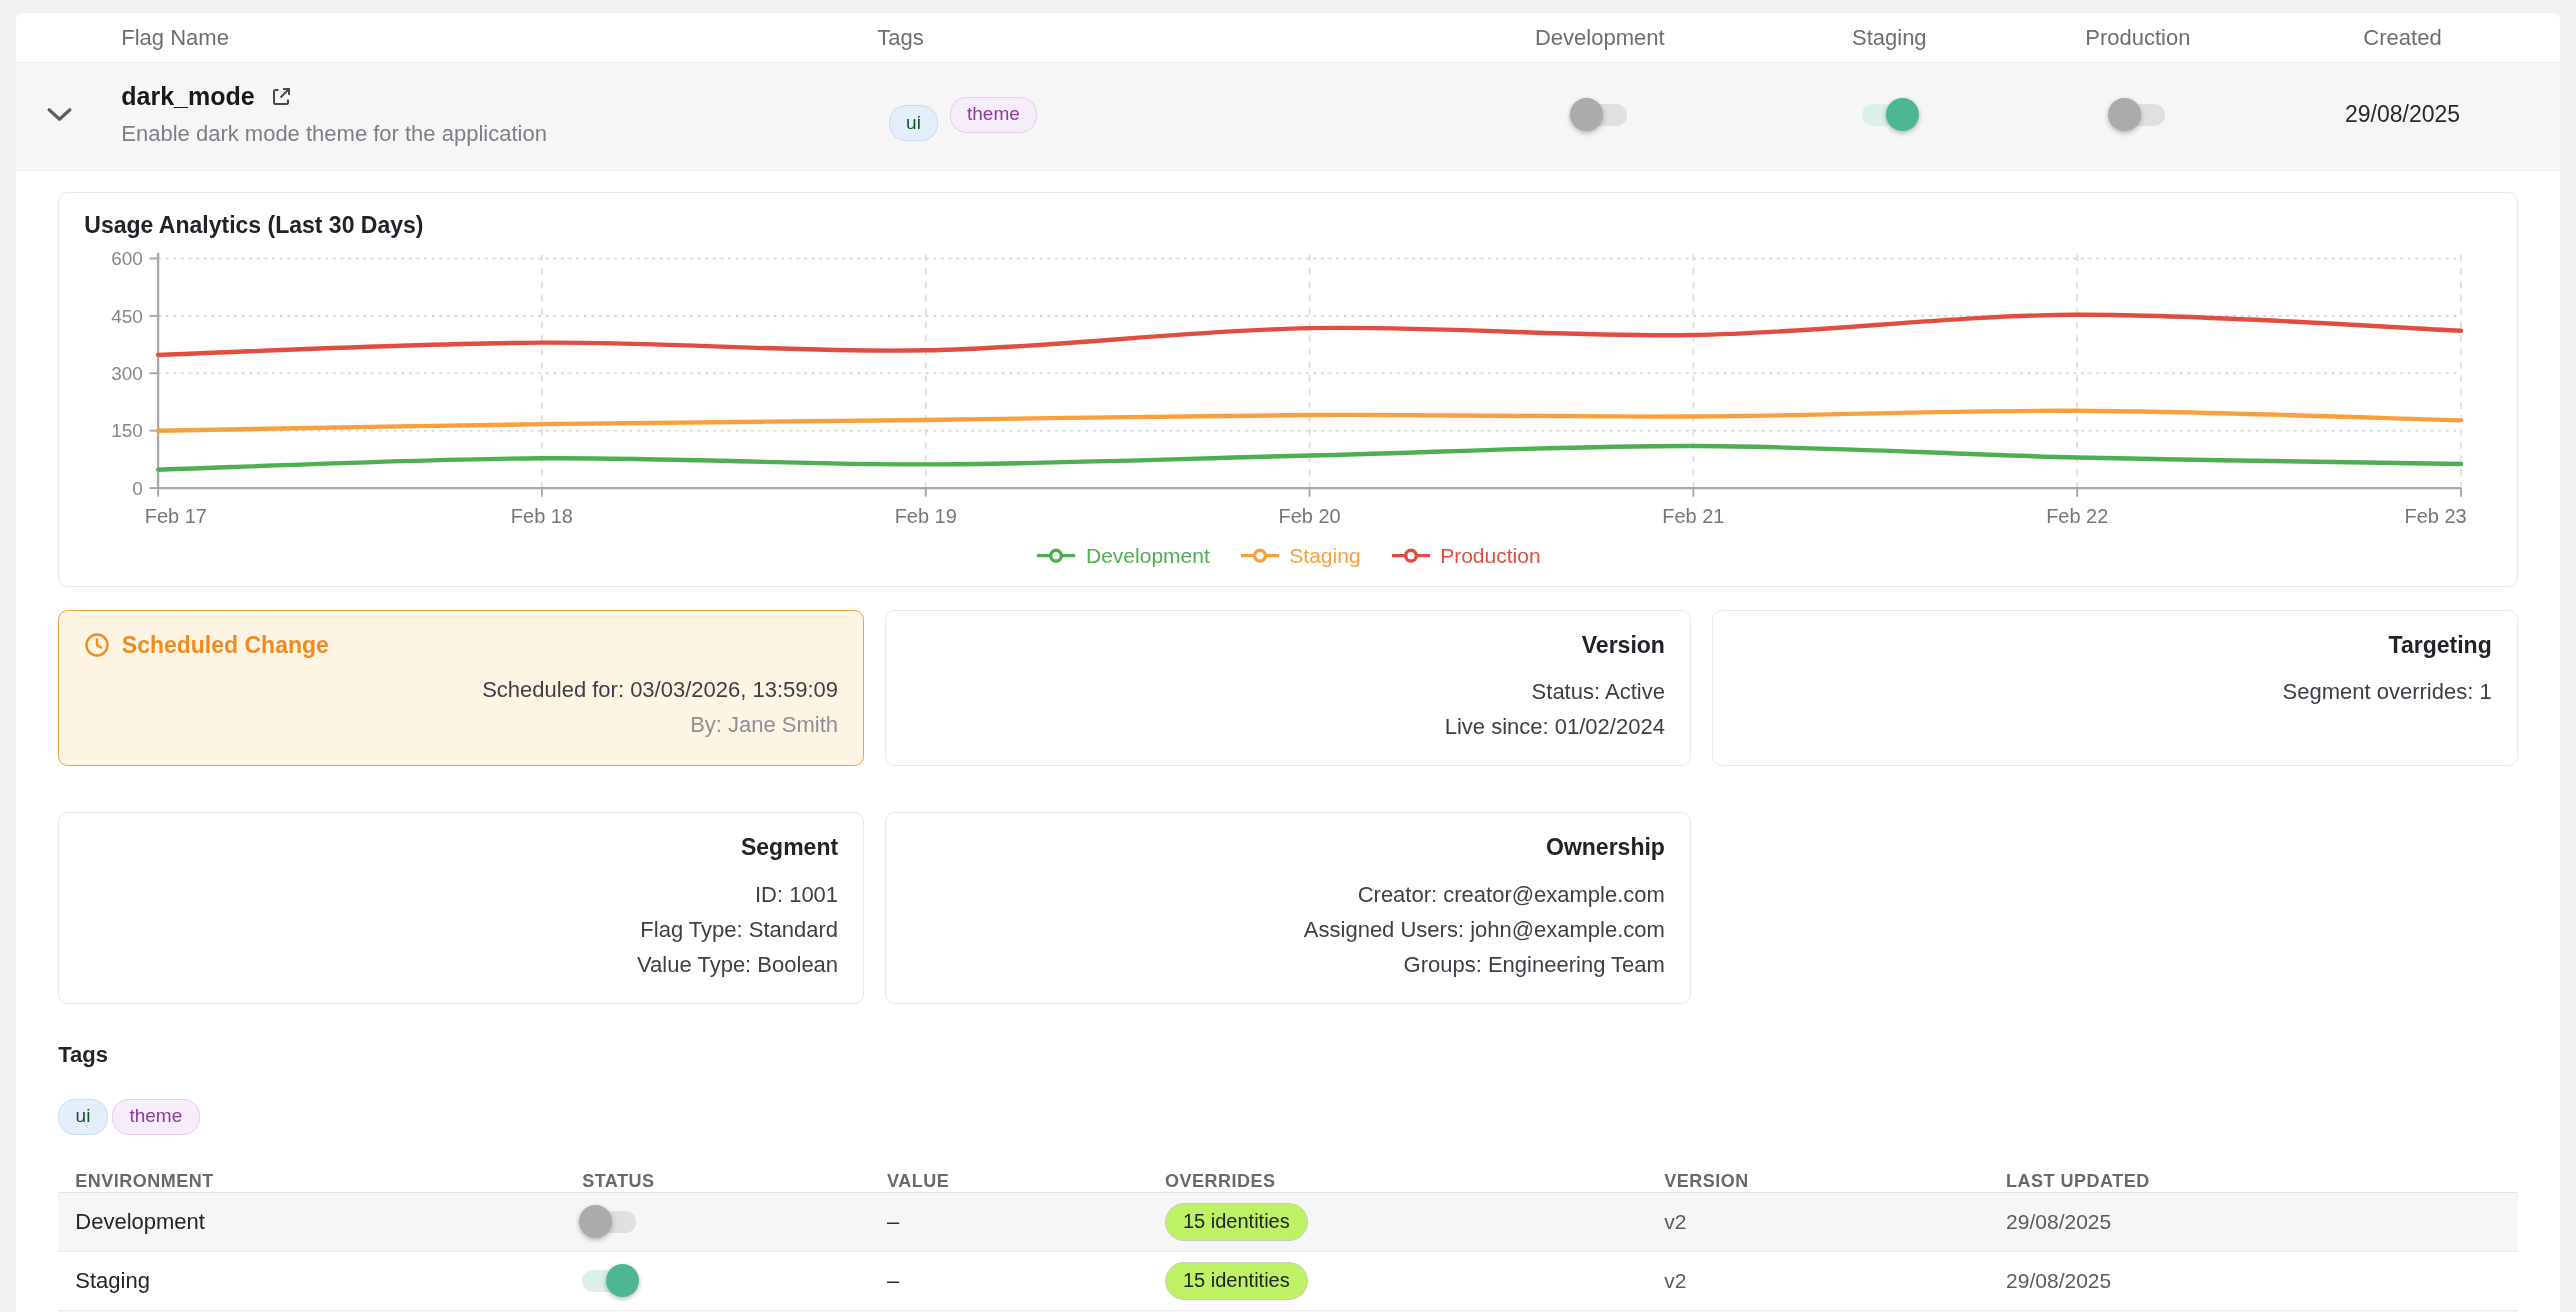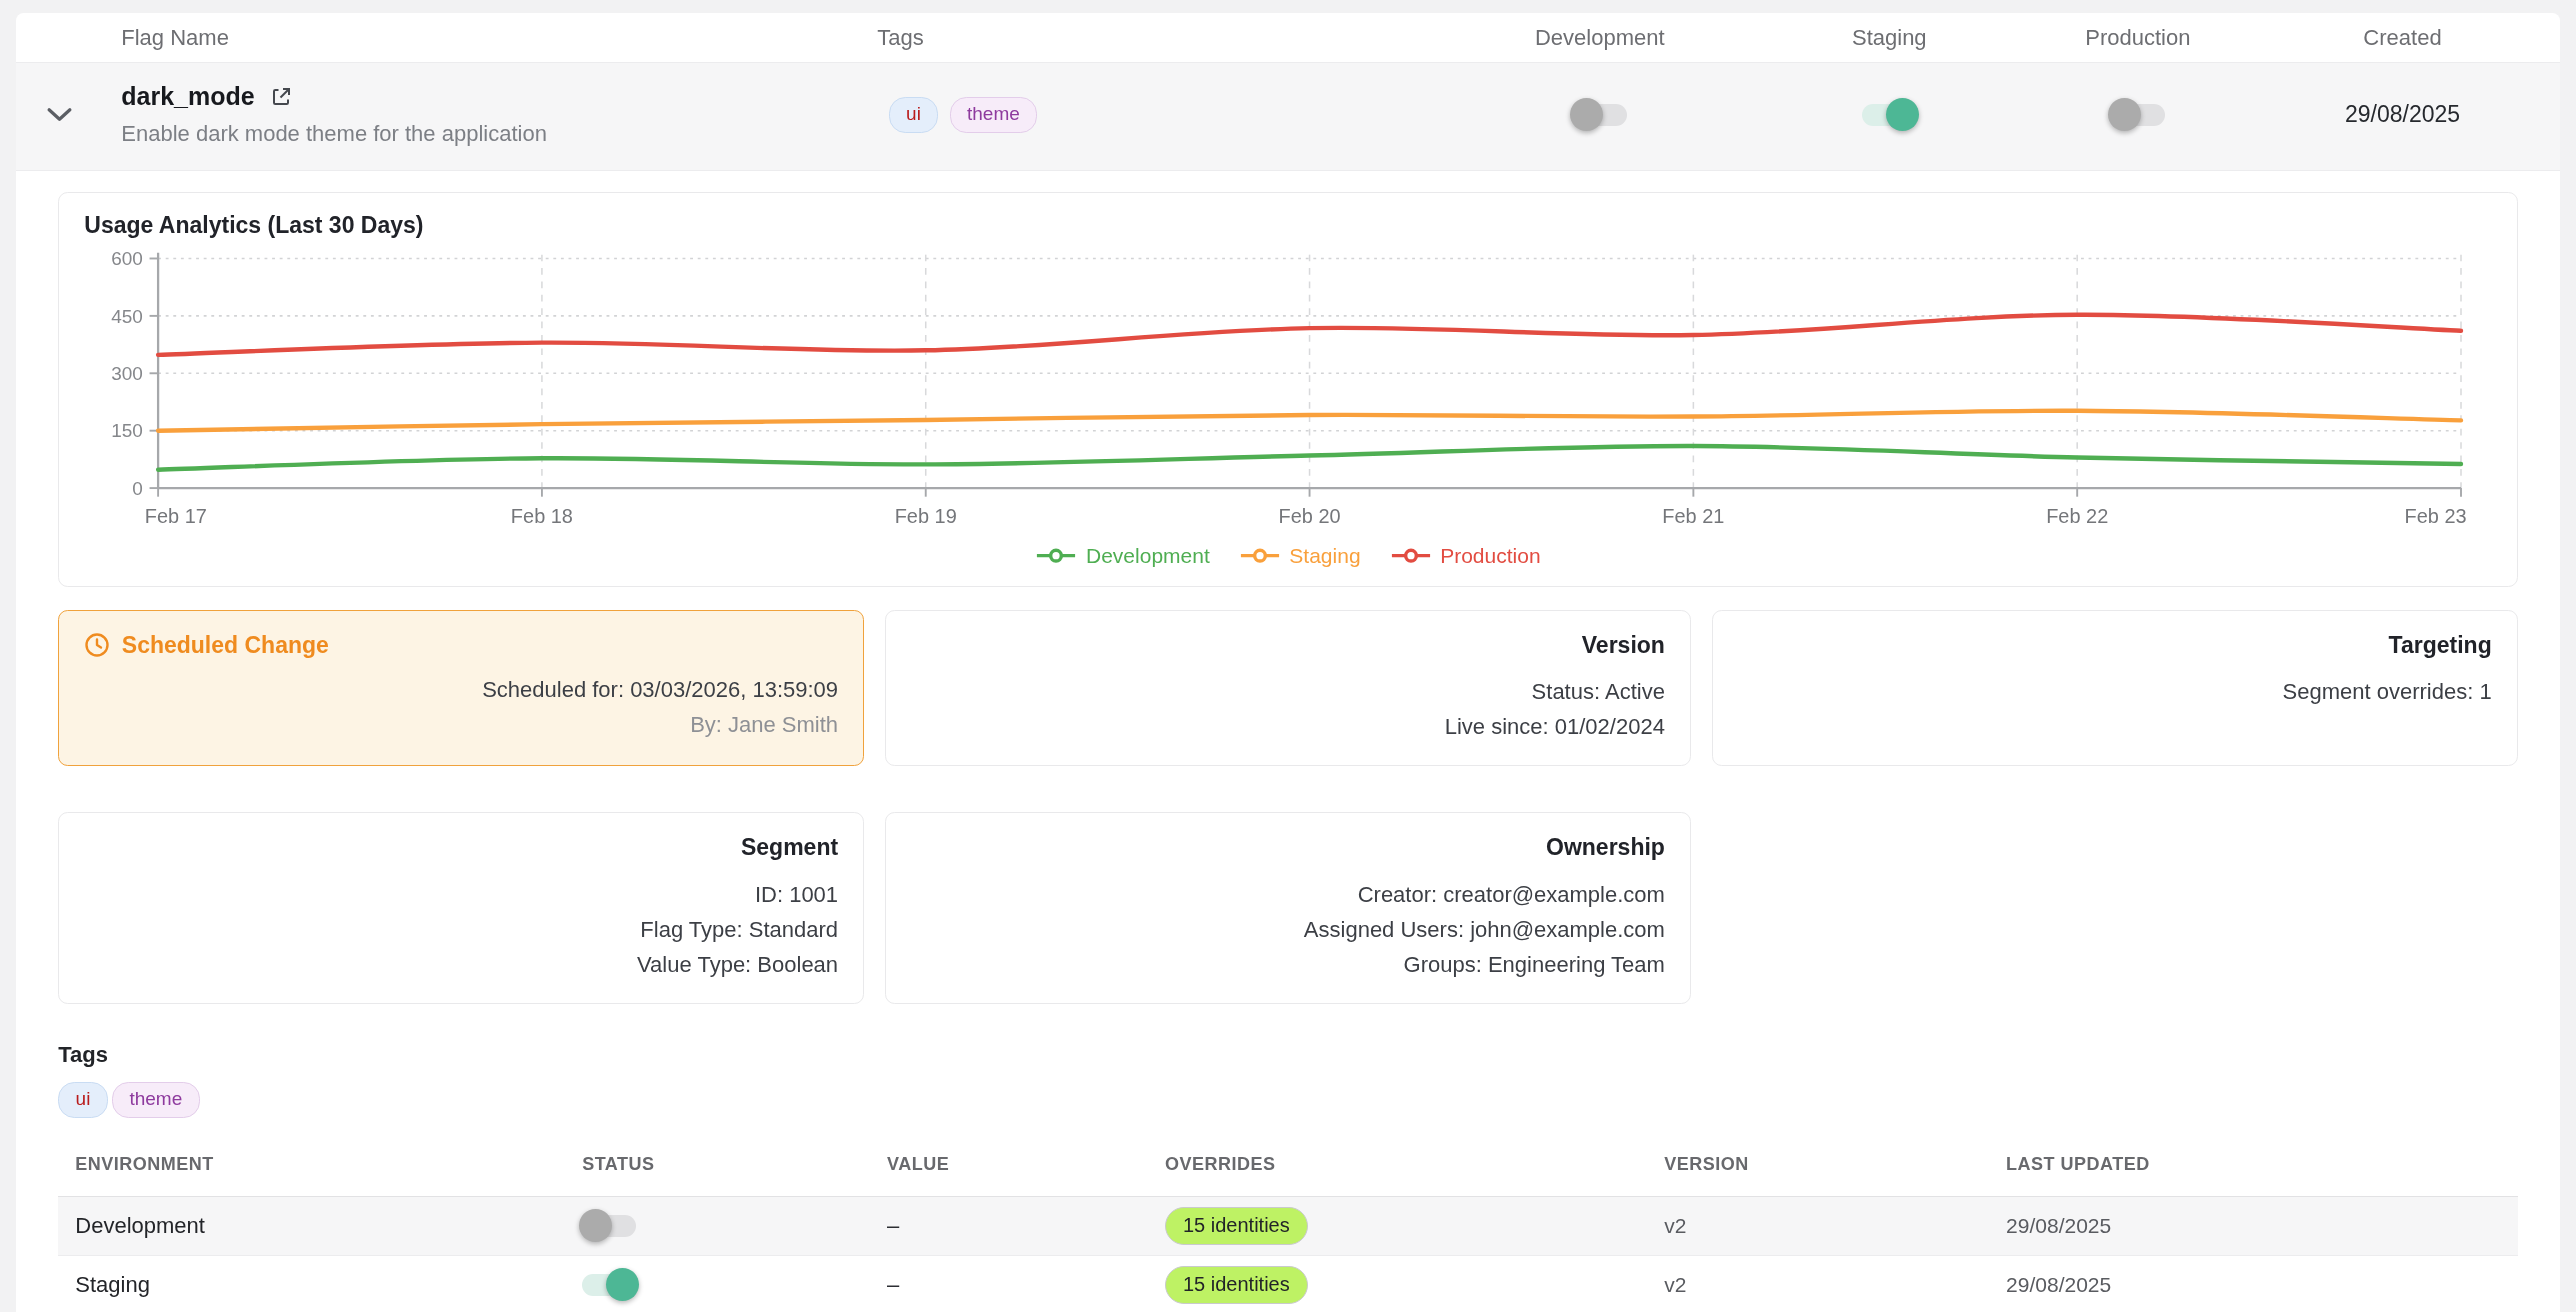--- a/index.html
+++ b/index.html
@@ -25,21 +25,21 @@
   .flag-row { background:#f6f6f7; border-bottom:1px solid #ececee; padding:19px 0 23px; cursor:pointer; }
   .expander { display:flex; justify-content:center; align-items:center; }
   .flag-name-line { display:flex; align-items:center; gap:14px; padding-left:19px; }
   .flag-name { font-size:25px; font-weight:700; color:#17191e; }
   .flag-desc { padding-left:19px; margin-top:9.6px; font-size:22px; color:#7c7f85; }
   .tags-cell { display:flex; gap:11.5px; align-items:center; padding-left:11.5px; }
   .created-cell { text-align:center; font-size:23px; color:#26292e; }
 
   
   .tag-pill { display:inline-block; padding:6.7px 16.3px; border-radius:16.3px; font-size:19px; line-height:1.1; border:1px solid transparent; }
-  .tag-ui    { background:#e4eefb; border-color:#c9dcf3; color:#b91c1c; }
+  .tag-ui    { background:#e4eefb; border-color:#c9dcf3; color:#14532d;margin-top:17px; }
   .tag-theme { background:#f7ecf9; border-color:#e3cdea; color:#8e3a9e; }
 
   
   .switch-wrap { display:flex; justify-content:center; }
   .switch { position:relative; width:54px; height:22px; border-radius:11.5px; display:inline-block; cursor:pointer; }
   .switch .knob { position:absolute; top:-5.7px; width:33px; height:33px; border-radius:50%;
                   box-shadow:0 1.9px 4.8px rgba(0,0,0,.28); }
   .switch.off { background:#e0e0e2; }
   .switch.off .knob { left:-2.9px; background:#ababab; }
   .switch.on { background:#dcefe9; }
@@ -61,21 +61,21 @@
   .card.scheduled { background:#fdf4e4; border:1.9px solid #f0a23c; }
   .sched-title { display:flex; align-items:center; gap:11.5px; color:#ef8b1f; font-size:23px; font-weight:700; margin-bottom:13.4px; }
   .muted { color:#8e9095; }
 
   .tags-section { margin-top:38px; }
   .tags-title { font-size:22px; font-weight:700; color:#222428; margin-bottom:13.4px; }
 
   
   .env-table { margin-top:36px; }
   .env-grid { display:grid; grid-template-columns:21.3% 12.4% 11.3% 20.3% 13.9% 20.8%; align-items:center; }
-  .env-head { padding-bottom:21px; border-bottom:1px solid #e2e2e4; color:#68696d; font-size:18px; font-weight:700; letter-spacing:0.5px; }
+  .env-head { padding-bottom:0; border-bottom:1px solid #e2e2e4; color:#68696d; font-size:18px; font-weight:700; letter-spacing:0.5px; }
   .env-head > div:first-child, .env-row > div:first-child { padding-left:17px; }
   .env-row { height:59px; border-bottom:1px solid #ececee; font-size:22px; color:#232529; }
   .env-row.alt { background:#f6f6f7; }
   .env-row .switch-wrap { justify-content:flex-start; }
   .env-name { font-weight:500; }
   .env-value { color:#2c2e33; }
   .env-dim { color:#595b60; font-size:21px; }
   .identities-pill { display:inline-block; background:#bef264; border:1.4px solid #c9cacd; border-radius:956px;
                      padding:6.7px 17px; font-size:20px; color:#222428; cursor:pointer; }
 </style>

